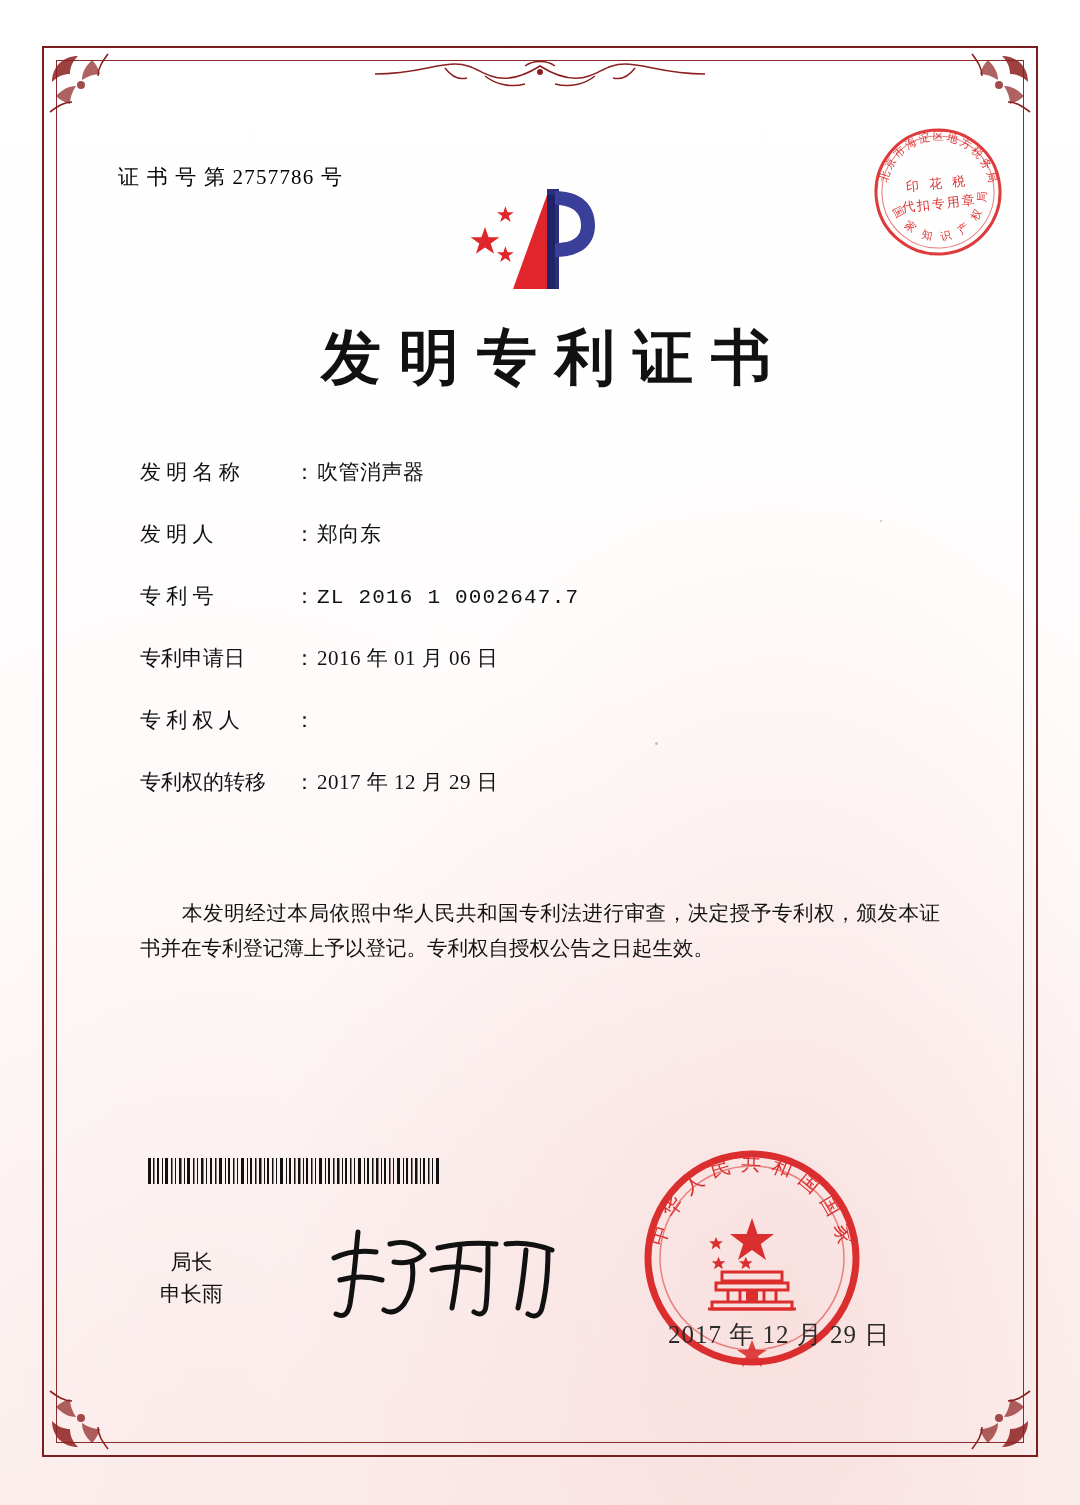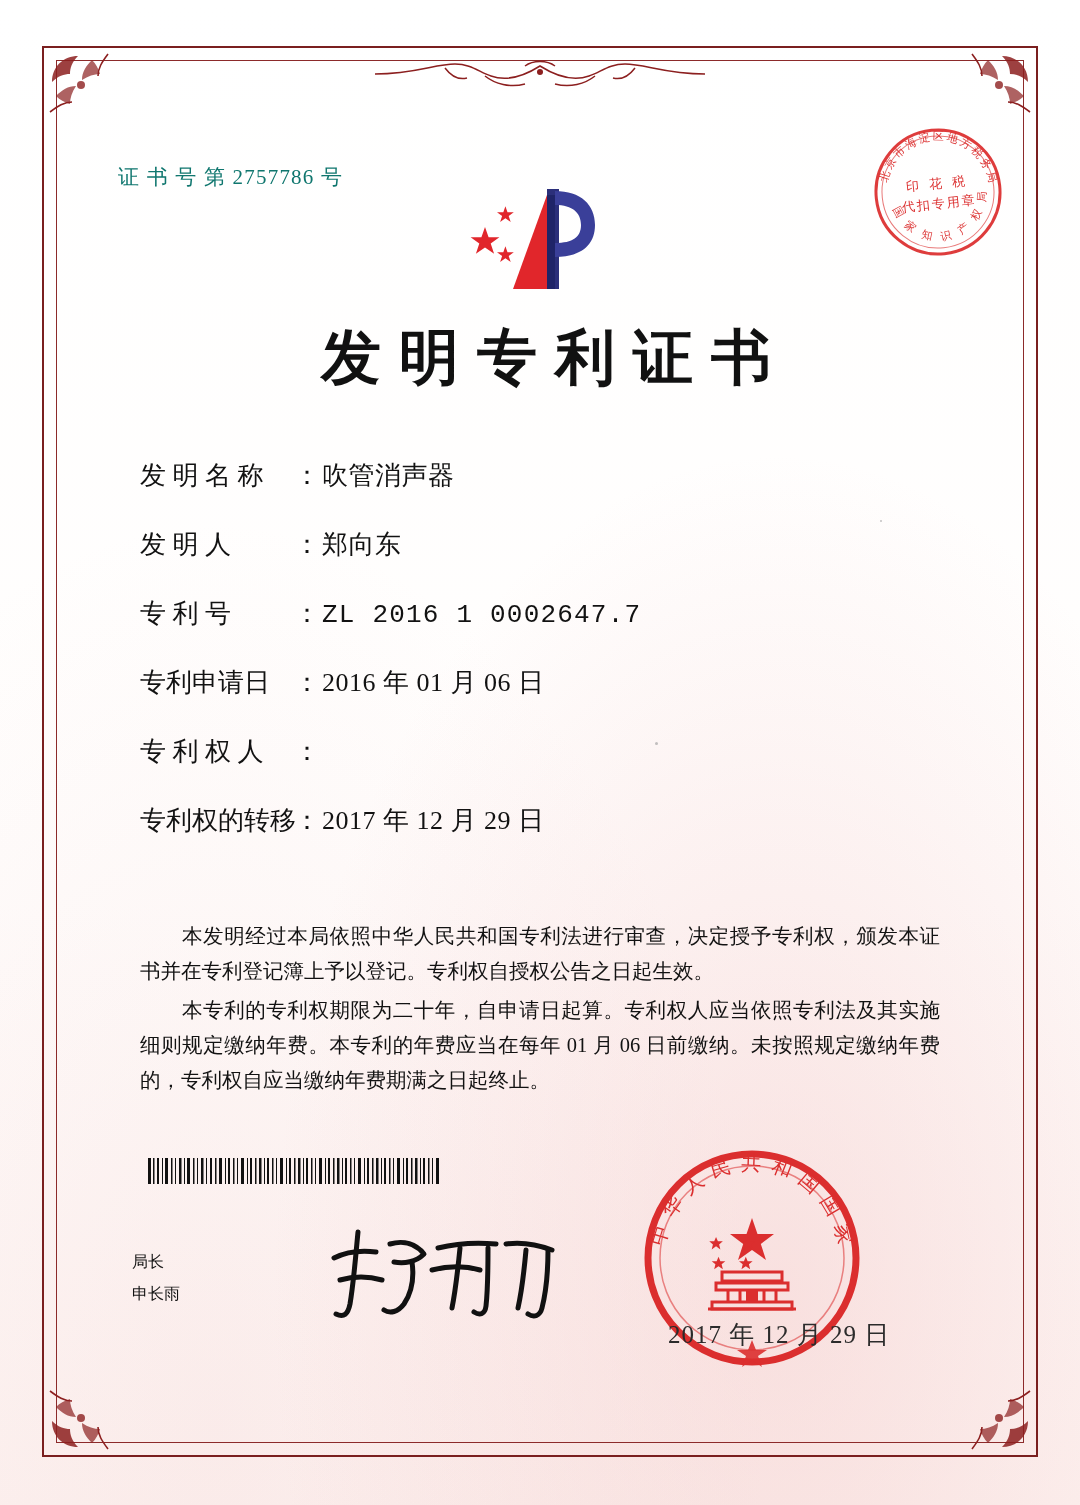--- a/index.html
+++ b/index.html
@@ -66,21 +66,21 @@
     color: #8c1f1f;
   }
   .top-flourish svg { width: 100%; height: 100%; display: block; }
 
   .cert-number {
     position: absolute;
     left: 118px;
     top: 163px;
     font-size: 21px;
     letter-spacing: 1.2px;
-    color: #0f766e;
+    color: #000000;
     font-family: "Liberation Serif", "DejaVu Serif", serif;
   }
 
   
   .logo {
     position: absolute;
     left: 455px;
     top: 175px;
     width: 165px;
     height: 128px;
@@ -104,21 +104,21 @@
   .fields {
     position: absolute;
     left: 140px;
     top: 458px;
     width: 820px;
   }
   .field-row {
     display: flex;
     align-items: baseline;
     margin-bottom: 34px;
-    font-size: 26px;
+    font-size: 21px;
     color: #121212;
   }
   .field-label {
     width: 152px;
     flex: 0 0 152px;
     letter-spacing: 0px;
     white-space: nowrap;
   }
   .field-label.spaced {
     display: flex;
@@ -136,44 +136,44 @@
 
   .body-text {
     position: absolute;
     left: 140px;
     top: 895px;
     width: 800px;
     font-size: 20.5px;
     line-height: 35px;
     color: #121212;
     text-align: justify;
-    font-family: Liberation Serif, serif;
-    margin-top: 24px;
+    font-family: Liberation Sans, sans-serif;
   }
   .body-text p {
     margin: 0 0 4px 0;
     text-indent: 42px;
   }
 
   .barcode {
     position: absolute;
     left: 148px;
     top: 1158px;
     width: 292px;
     height: 26px;
   }
   .barcode svg { width: 100%; height: 100%; display: block; }
 
   .director {
     position: absolute;
-    left: 132px;
+    left: 160px;
     top: 1246px;
-    font-size: 16px;
+    font-size: 21px;
     line-height: 32px;
     color: #121212;
+    text-align: center;
   }
 
   .signature {
     position: absolute;
     left: 320px;
     top: 1218px;
     width: 250px;
     height: 110px;
     color: #111;
   }
@@ -360,21 +360,20 @@
     </div>
     <div class="field-row">
       <span class="field-label spaced">专利权的转移</span>
       <span class="field-sep">：</span>
       <span class="field-value">2017 年 12 月 29 日</span>
     </div>
   </div>
 
   <div class="body-text">
     <p>本发明经过本局依照中华人民共和国专利法进行审查，决定授予专利权，颁发本证书并在专利登记簿上予以登记。专利权自授权公告之日起生效。</p>
-    <p>本专利的专利权期限为二十年，自申请日起算。专利权人应当依照专利法及其实施细则规定缴纳年费。本专利的年费应当在每年 01 月 06 日前缴纳。未按照规定缴纳年费的，专利权自应当缴纳年费期满之日起终止。</p>
   </div>
 
   <div class="barcode">
     <svg viewBox="0 0 292 26" preserveAspectRatio="none">
       <g fill="#111">
         <rect x="0" y="0" width="3" height="26"></rect>
           <rect x="5" y="0" width="1.5" height="26"></rect>
         <rect x="9" y="0" width="2" height="26"></rect>
           <rect x="14" y="0" width="1" height="26"></rect>
         <rect x="17" y="0" width="3" height="26"></rect>

